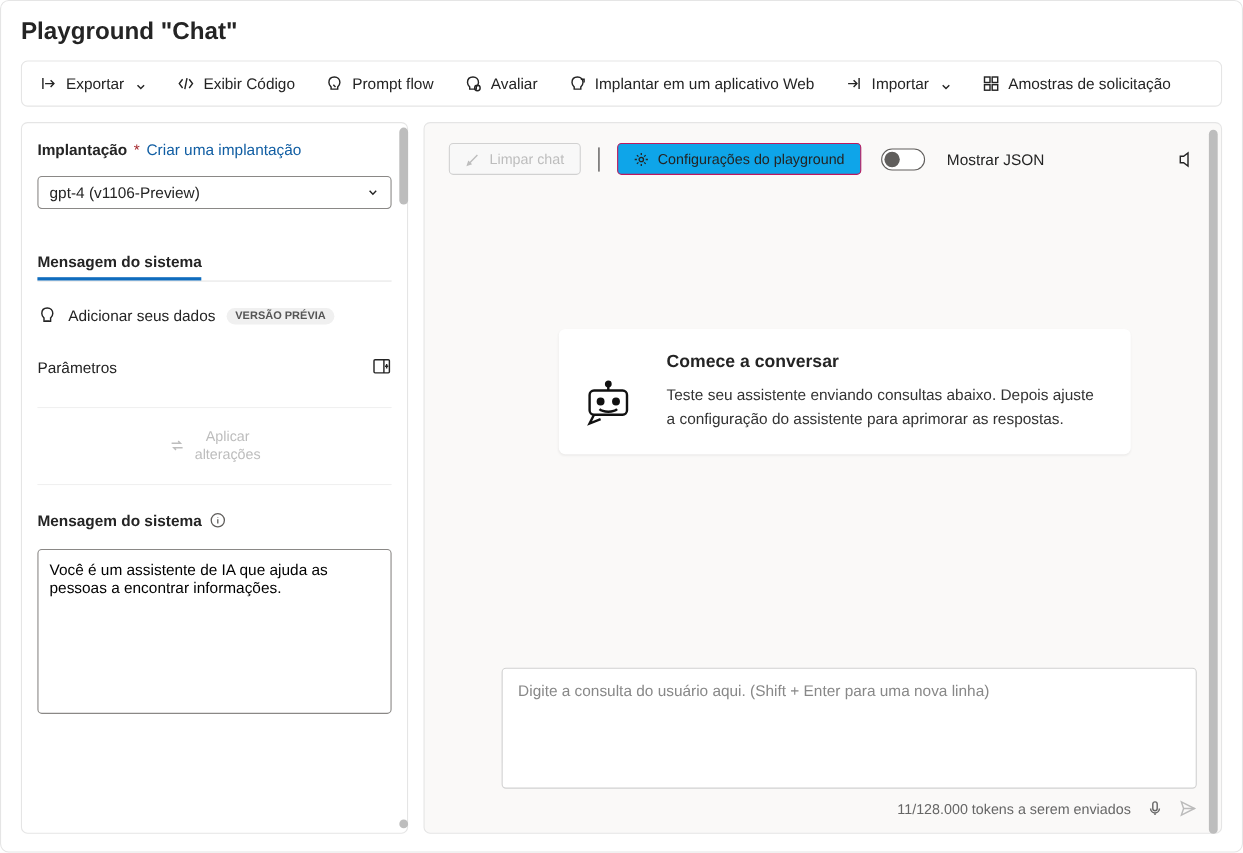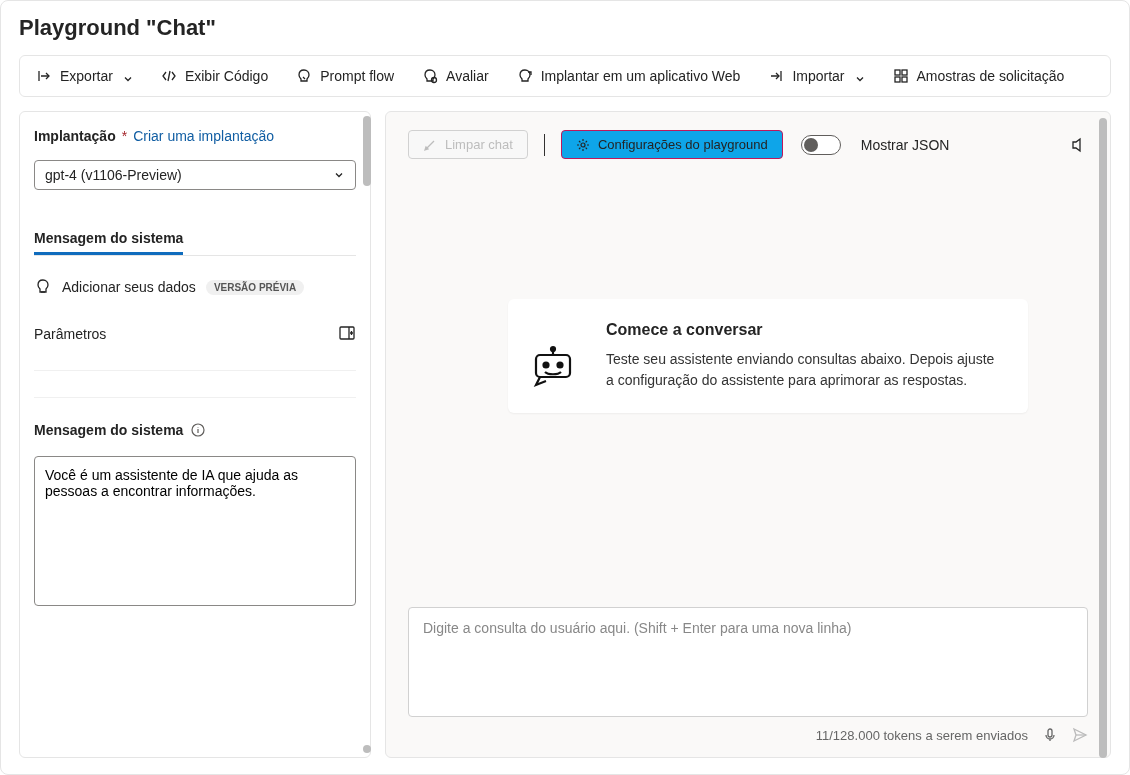--- a/index.html
+++ b/index.html
@@ -96,21 +96,21 @@
   .card {
     background: #fff; border-radius: 6px; padding: 22px 24px 22px 22px;
     display: flex; gap: 30px; box-shadow: 0 1px 2px rgba(0,0,0,0.05);
     width: 520px; margin: 140px auto 0 100px;
   }
   .card h3 { font-size: 16px; font-weight: 700; margin-bottom: 10px; }
   .card p { font-size: 14px; color: #333; line-height: 1.5; }
   .input-area { margin-top: auto; }
   .prompt-box {
     background: #fff; border: 1px solid #d1d1d1; border-radius: 4px;
-    padding: 12px 14px; height: 110px; color: #888; font-size: 14px;
+    padding: 12px 14px; height: 110px; color: #888; font-size: 14px; margin-left: 48px;
   }
   .footer { display: flex; align-items: center; justify-content: flex-end; gap: 14px; margin-top: 10px; color: #666; font-size: 13px;}
   .footer .ic-btn { cursor: pointer; color: #888; }
   .main-scroll { position: absolute; right: 3px; top: 6px; bottom: 6px; width: 8px; }
   .main-thumb { position: absolute; right: 0; top: 0; height: 640px; width: 8px; background: #bdbdbd; border-radius: 4px; }
   svg { display: block; }
 </style>
 </head>
 <body>
 
@@ -241,20 +241,32 @@
         <span>
           <svg width="18" height="18" viewBox="0 0 18 18" fill="none" stroke="#242424" stroke-width="1.3">
               <rect x="2" y="3" width="14" height="12" rx="1"></rect>
               <path d="M11 3v12"></path>
               <path d="M13.5 7v4M12 9h3"></path>
             </svg>
         </span>
       </div>
 
       <div class="btn-row">
+        <div class="ghost-btn">
+          <span>
+            <svg width="16" height="16" viewBox="0 0 16 16" fill="none" stroke="#bdbdbd" stroke-width="1.3">
+                <path d="M3 6h8l-2-2"></path>
+                <path d="M13 10H5l2 2"></path>
+              </svg>
+          </span>
+          <span class="txt">
+              <span>Aplicar</span>
+              <span>alterações</span>
+            </span>
+        </div>
       </div>
 
       <div class="sys-head">
         <span class="label-strong">Mensagem do sistema</span>
         <span>
           <svg width="14" height="14" viewBox="0 0 14 14" fill="none" stroke="#605e5c" stroke-width="1.2">
               <circle cx="7" cy="7" r="6"></circle>
               <path d="M7 6v4M7 4v0.5"></path>
             </svg>
         </span>

